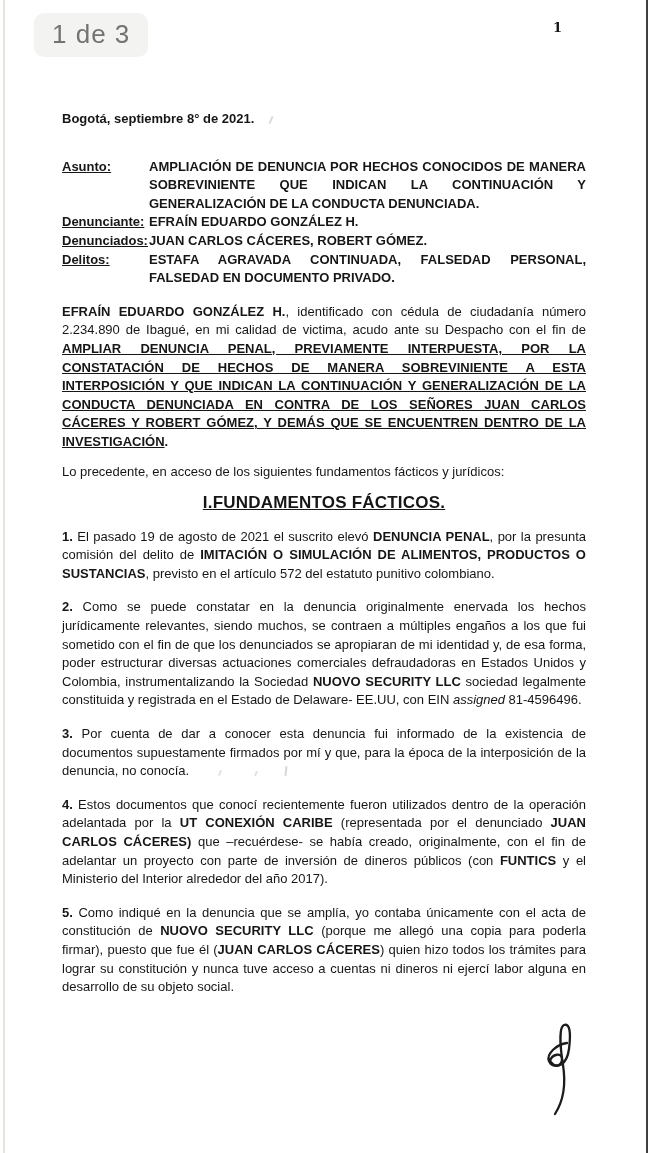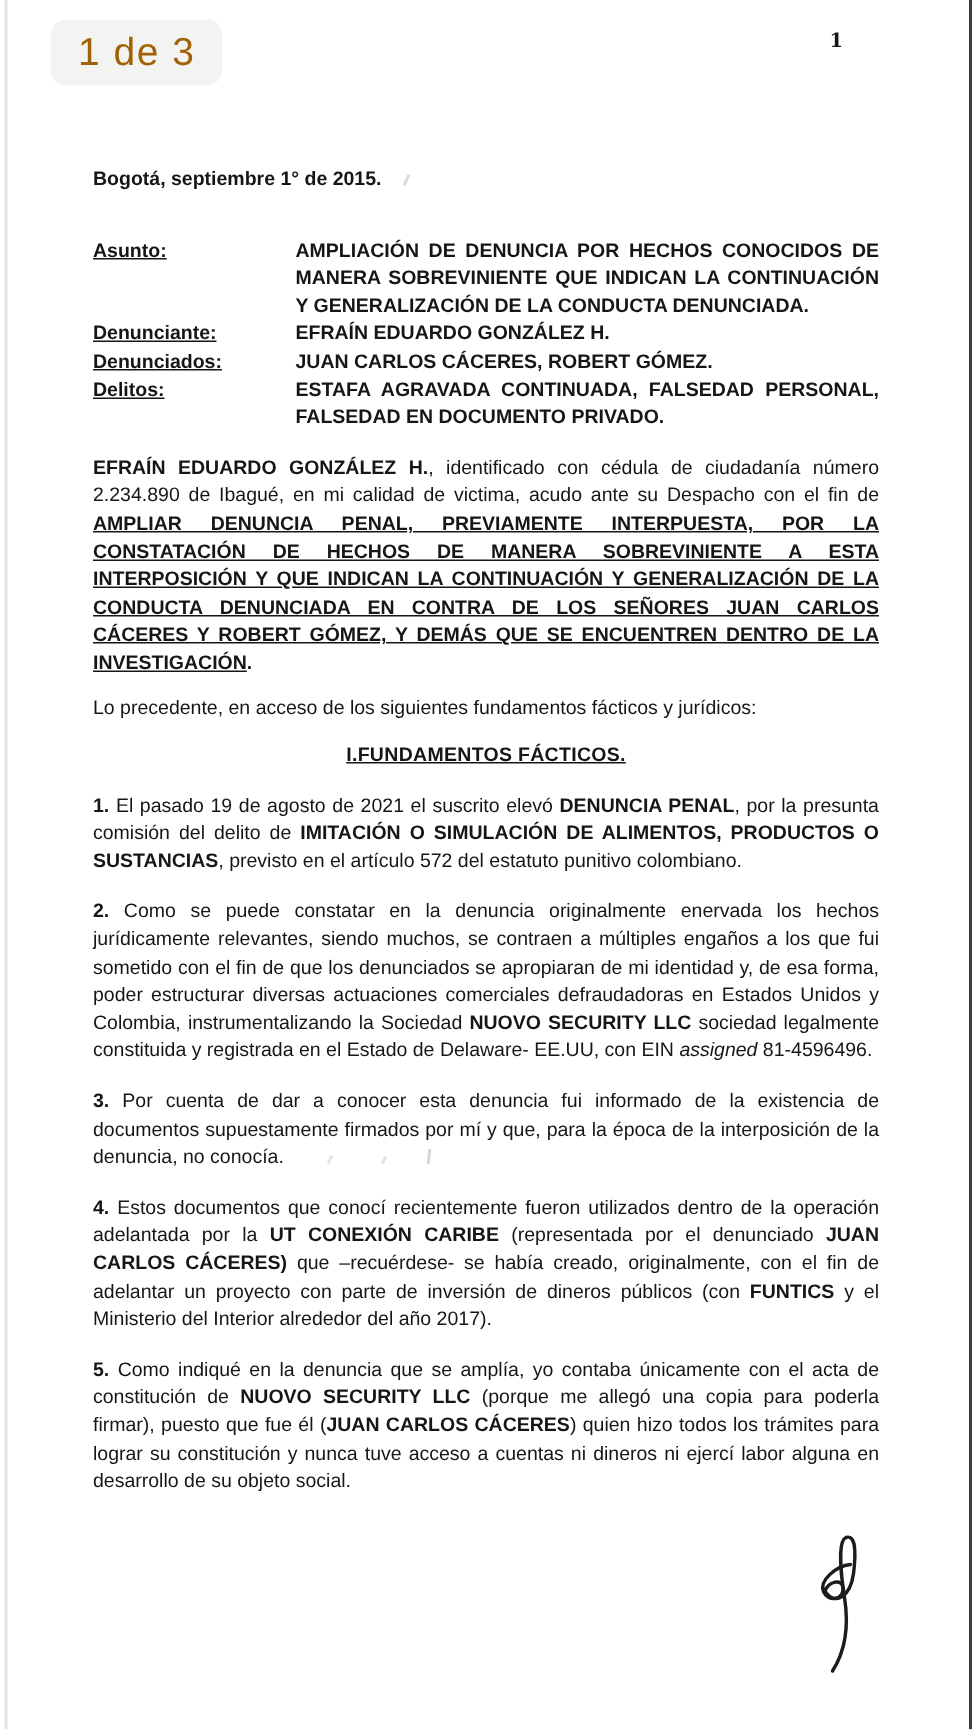--- a/index.html
+++ b/index.html
@@ -5,49 +5,49 @@
   html,body{margin:0;padding:0;background:#ffffff;}
   .canvas{
     position:relative;width:650px;height:1153px;overflow:hidden;
     background:#ffffff;color:#161616;
     font-family:"Liberation Sans", sans-serif;
   }
   .edge-left{position:absolute;left:3px;top:0;width:2px;height:1153px;background:#e4e4e1;}
   .edge-right{position:absolute;left:646px;top:0;width:2px;height:1153px;background:#3f3f3f;}
   .pager-badge{
     position:absolute;left:34px;top:13px;
-    background:#f3f3f1;color:#a16207;
+    background:#f3f3f1;color:#737373;
     font-size:26px;line-height:30px;letter-spacing:1px;
     padding:6px 18px 8px;border-radius:10px;
   }
   .pagenum{
     position:absolute;left:553px;top:20px;
     font-family:"DejaVu Serif", serif;font-weight:700;font-size:13px;
   }
   .letter{
     position:absolute;left:62px;top:110px;width:524px;
     font-size:13px;line-height:18.6px;
   }
   .letter p{margin:0;}
   .bold,.b{font-weight:700;}
   .u{text-decoration:underline;}
   .i{font-style:italic;}
   .date-line{font-weight:700;white-space:nowrap;}
   .recipient{margin-top:3px;font-weight:700;}
   .esd span{display:inline-block;margin-right:41px;}
   .subject{margin-top:29px;font-weight:700;}
-  .srow{display:flex;gap:48px;}
+  .srow{display:flex;}
   .slabel{flex:0 0 87px;width:87px;text-decoration:underline;}
   .stext{flex:1;text-align:justify;}
   .greeting{margin-top:9px;}
   .para{margin-top:15px !important;text-align:justify;}
   .lead{margin-top:11px !important;text-align:left;}
   .heading{
     margin:13px 0 0;text-align:center;
-    font-size:13px;font-weight:700;text-decoration:underline;letter-spacing:.2px;
+    font-size:17px;font-weight:700;text-decoration:underline;letter-spacing:.2px;
   }
   .scan-mark{
     display:inline-block;width:0;height:8px;
     border-left:2px solid #bdbdbd;transform:rotate(24deg);
     opacity:.55;margin:0 0 -1px 16px;
   }
   .mark-a{height:6px;margin-left:30px;opacity:.4;}
   .mark-b{height:5px;margin-left:34px;opacity:.45;}
   .mark-c{height:10px;margin-left:28px;opacity:.6;transform:rotate(6deg);}
   .signature{position:absolute;left:533px;top:1021px;}
@@ -57,21 +57,21 @@
 
 <div class="canvas">
   <div class="edge-left"></div>
   <div class="edge-right"></div>
 
   <div class="pager-badge">1 de 3</div>
   <div class="pagenum">1</div>
 
   <div class="letter">
 
-    <p class="date-line"><span>Bogotá, septiembre 1° de 2015.</span><span class="scan-mark"></span></p>
+    <p class="date-line"><span>Bogotá, septiembre 8° de 2021.</span><span class="scan-mark"></span></p>
 
 
     <div class="subject">
       <div class="srow">
         <span class="slabel">Asunto:</span>
         <span class="stext">AMPLIACIÓN DE DENUNCIA POR HECHOS CONOCIDOS DE MANERA SOBREVINIENTE QUE INDICAN LA CONTINUACIÓN Y GENERALIZACIÓN DE LA CONDUCTA DENUNCIADA.</span>
       </div>
       <div class="srow">
         <span class="slabel">Denunciante:</span>
         <span class="stext">EFRAÍN EDUARDO GONZÁLEZ H.</span>

